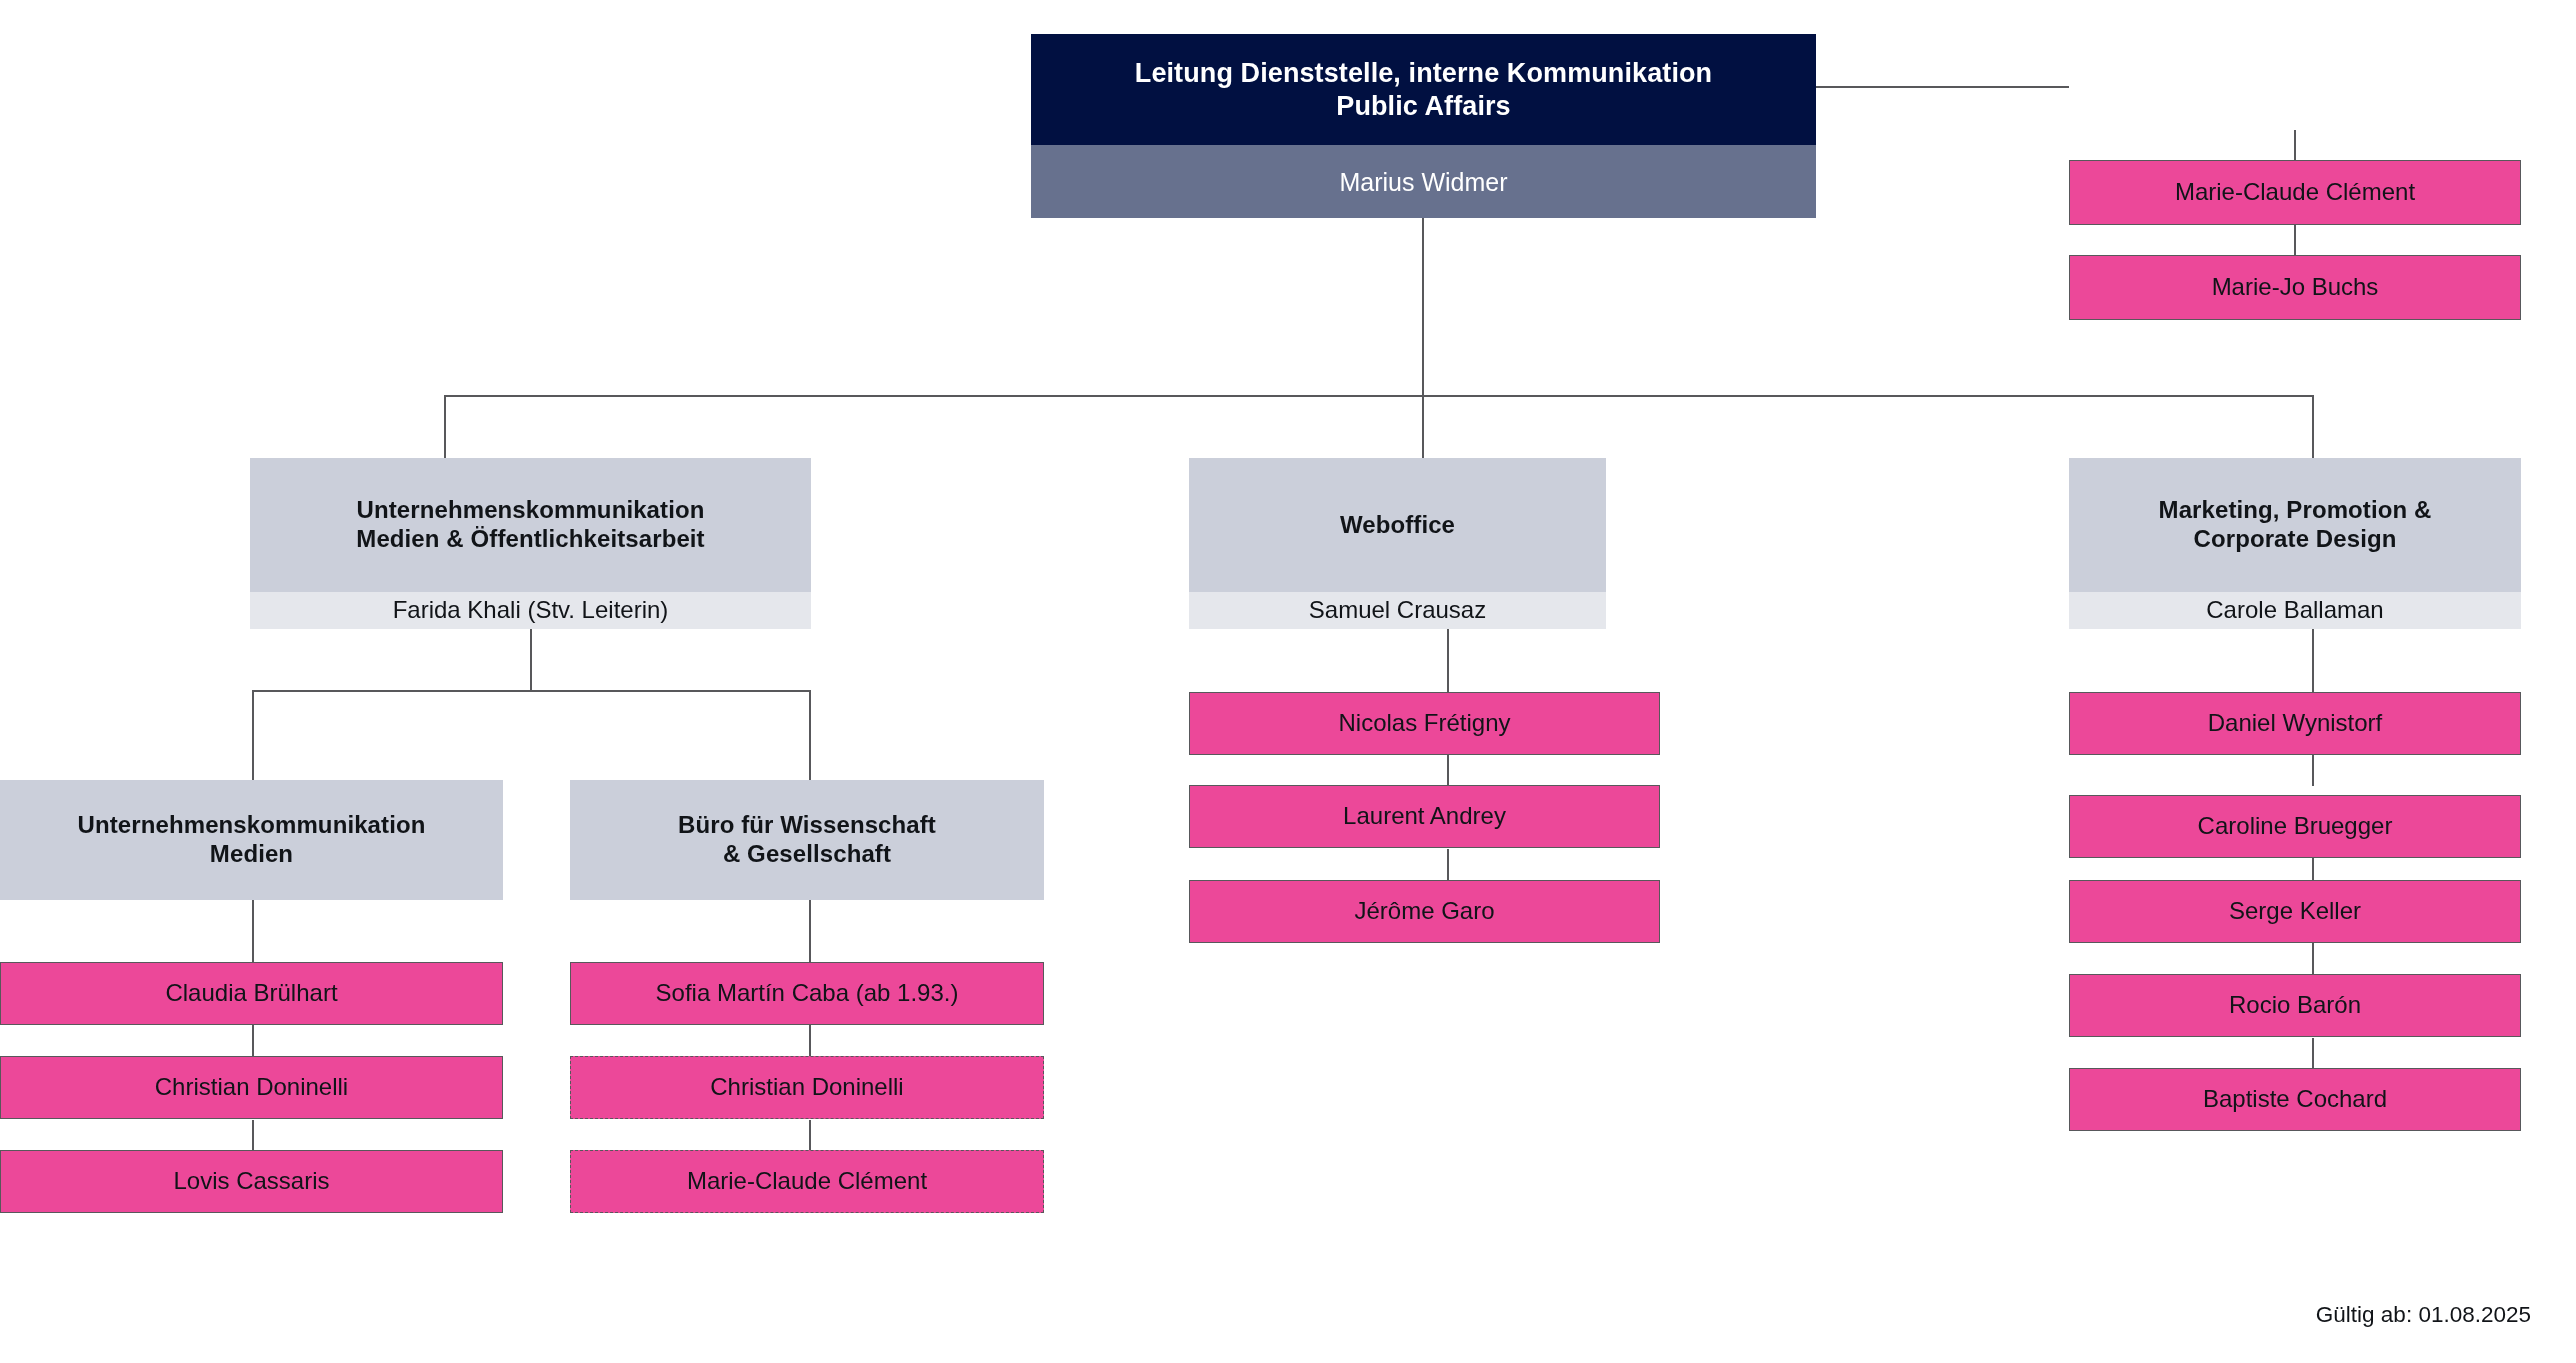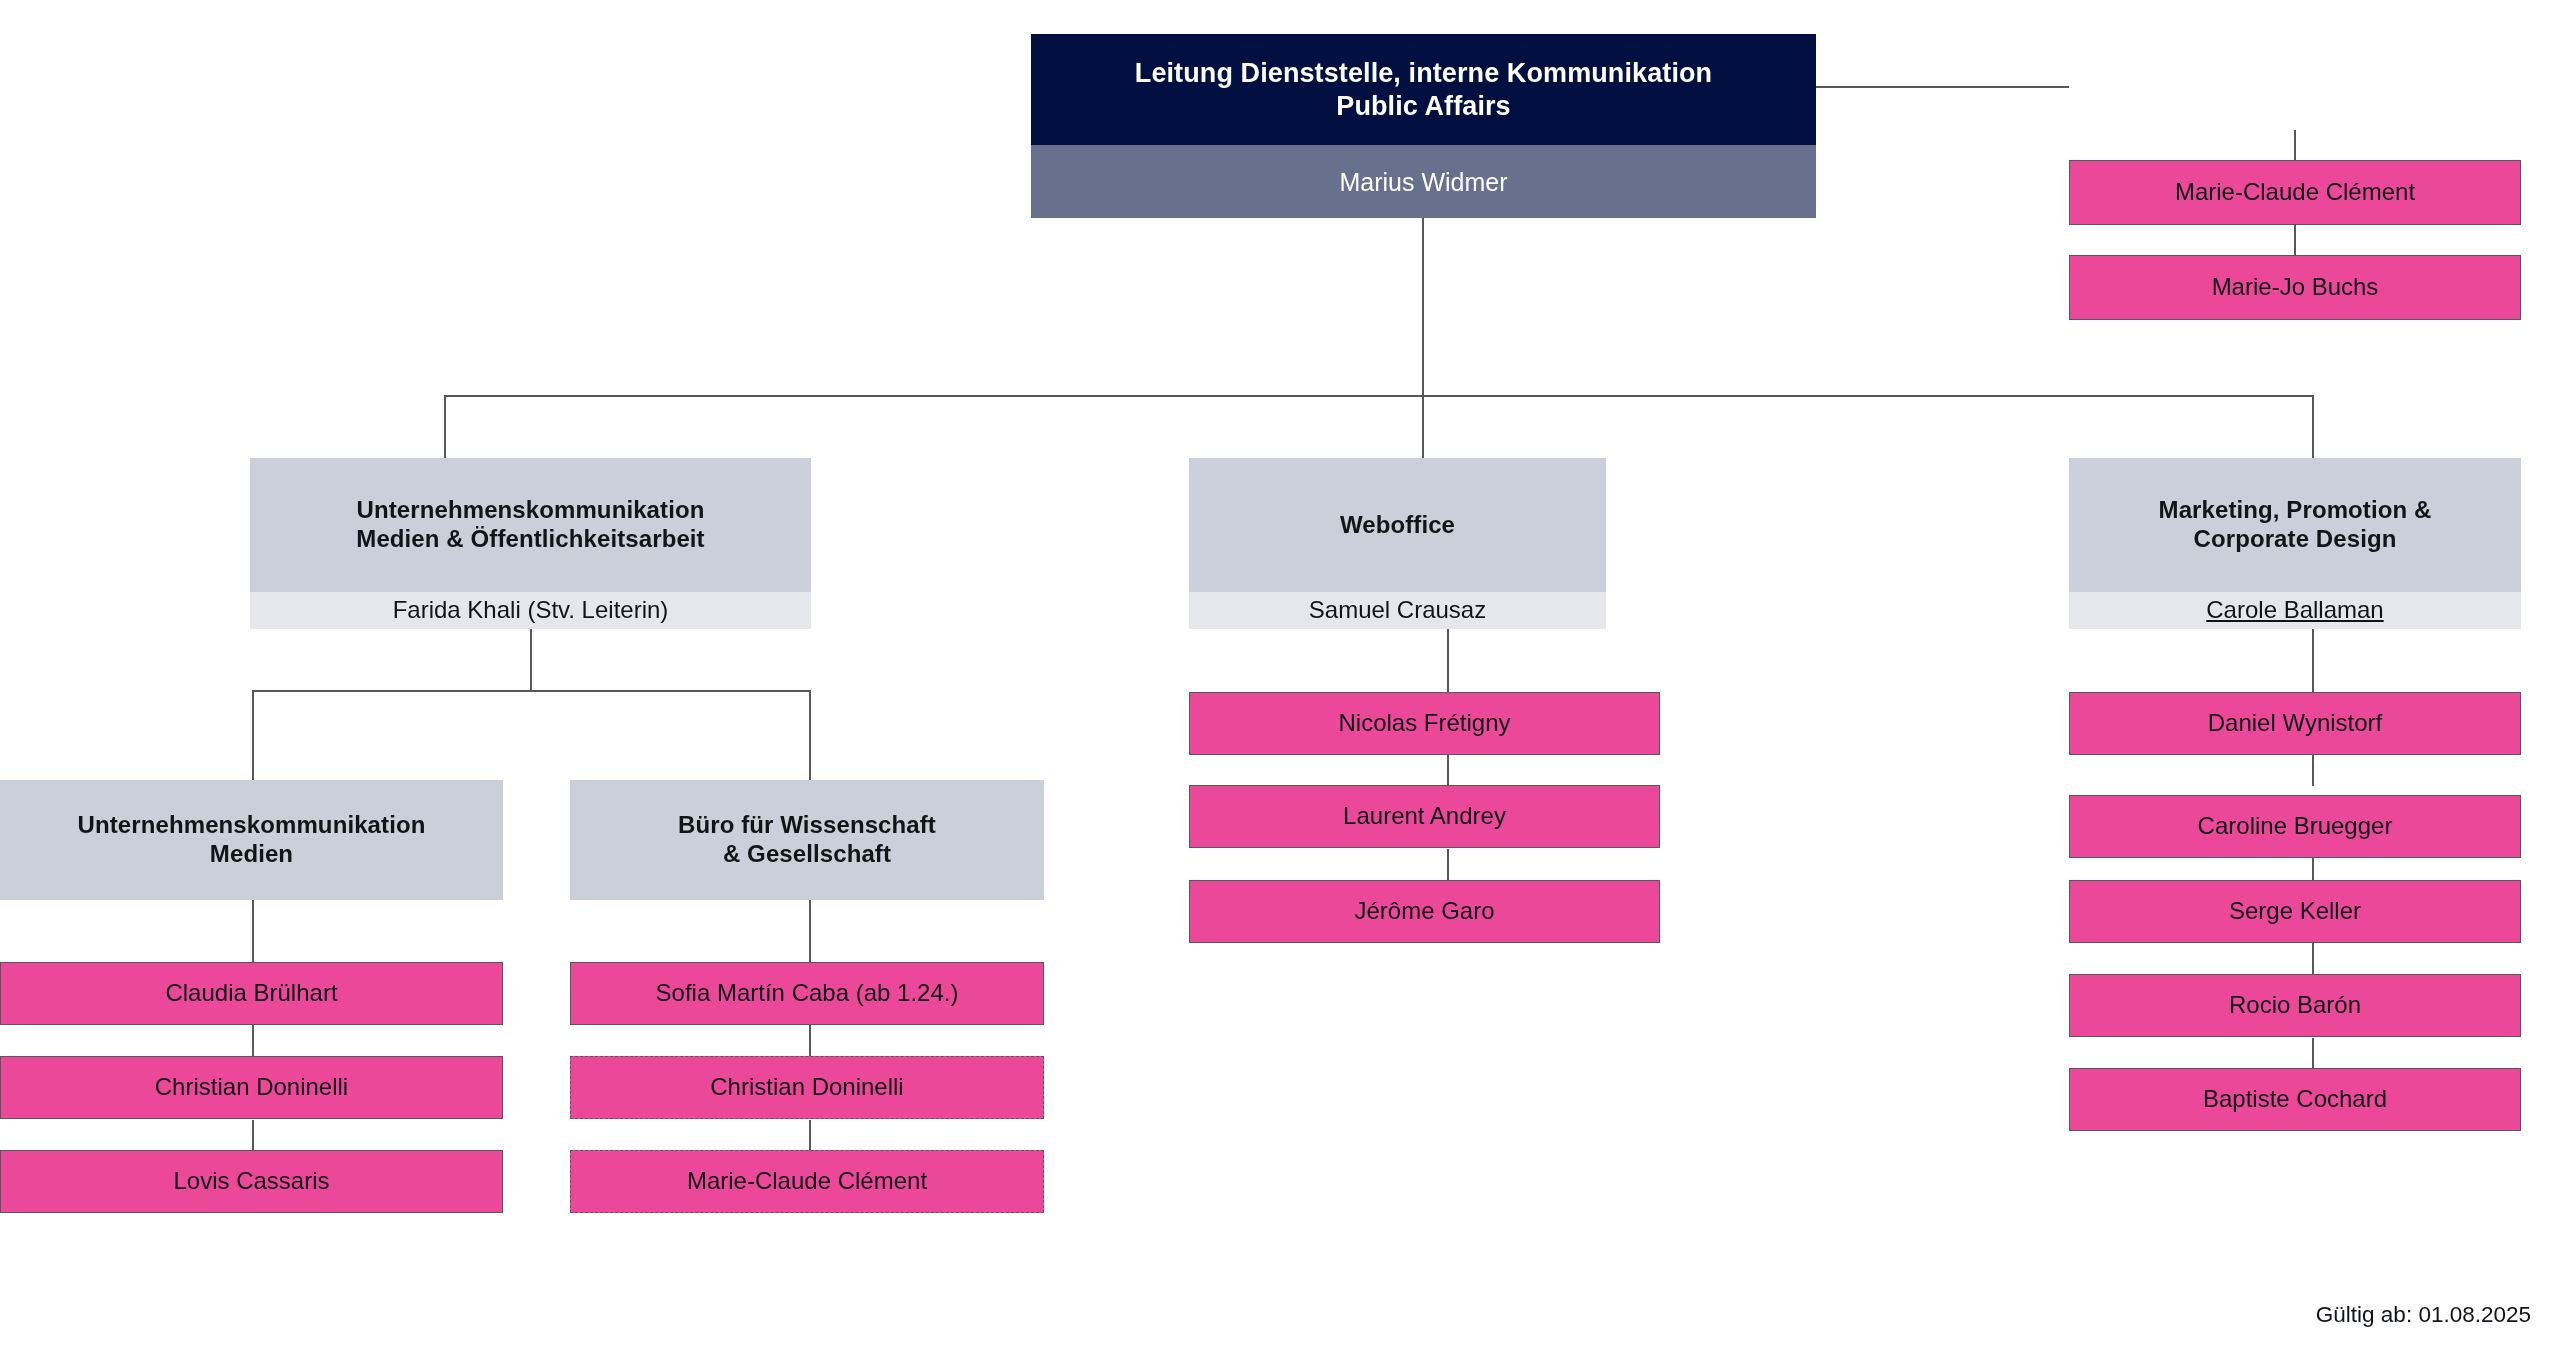--- a/index.html
+++ b/index.html
@@ -130,21 +130,21 @@
   <div class="person" style="position:absolute;left:0px;top:1150px;width:503px;height:63px;">Lovis Cassaris</div>
 
   <div class="node subunit" style="left:570px;top:780px;width:474px;">
     <div class="hdr" style="height:120px;">
       <span>
         <span>Büro für Wissenschaft</span><br>
         <span>&amp; Gesellschaft</span>
       </span>
     </div>
   </div>
-  <div class="person" style="position:absolute;left:570px;top:962px;width:474px;height:63px;">Sofia Martín Caba (ab 1.24.)</div>
+  <div class="person" style="position:absolute;left:570px;top:962px;width:474px;height:63px;">Sofia Martín Caba (ab 1.93.)</div>
   <div class="person dashed" style="position:absolute;left:570px;top:1056px;width:474px;height:63px;">Christian Doninelli</div>
   <div class="person dashed" style="position:absolute;left:570px;top:1150px;width:474px;height:63px;">Marie-Claude Clément</div>
 
   <div class="node unit" style="left:1189px;top:458px;width:417px;">
     <div class="hdr" style="height:134px;">
       <span>
         <span>Weboffice</span>
       </span>
     </div>
     <div class="nm" style="height:37px;">Samuel Crausaz</div>
@@ -153,21 +153,21 @@
   <div class="person" style="position:absolute;left:1189px;top:785px;width:471px;height:63px;">Laurent Andrey</div>
   <div class="person" style="position:absolute;left:1189px;top:880px;width:471px;height:63px;">Jérôme Garo</div>
 
   <div class="node unit" style="left:2069px;top:458px;width:452px;">
     <div class="hdr" style="height:134px;">
       <span>
         <span>Marketing, Promotion &amp;</span><br>
         <span>Corporate Design</span>
       </span>
     </div>
-    <div class="nm" style="height:37px;text-decoration:underline;">Carole Ballaman</div>
+    <div class="nm" style="height:37px;">Carole Ballaman</div>
   </div>
   <div class="person" style="position:absolute;left:2069px;top:692px;width:452px;height:63px;">Daniel Wynistorf</div>
   <div class="person" style="position:absolute;left:2069px;top:785px;width:452px;height:63px;margin-top:10px;">Caroline Bruegger</div>
   <div class="person" style="position:absolute;left:2069px;top:880px;width:452px;height:63px;">Serge Keller</div>
   <div class="person" style="position:absolute;left:2069px;top:974px;width:452px;height:63px;">Rocio Barón</div>
   <div class="person" style="position:absolute;left:2069px;top:1068px;width:452px;height:63px;">Baptiste Cochard</div>
 
   <div class="footer" style="right:45px;bottom:36px;">Gültig ab: 01.08.2025</div>
 
 </div>

